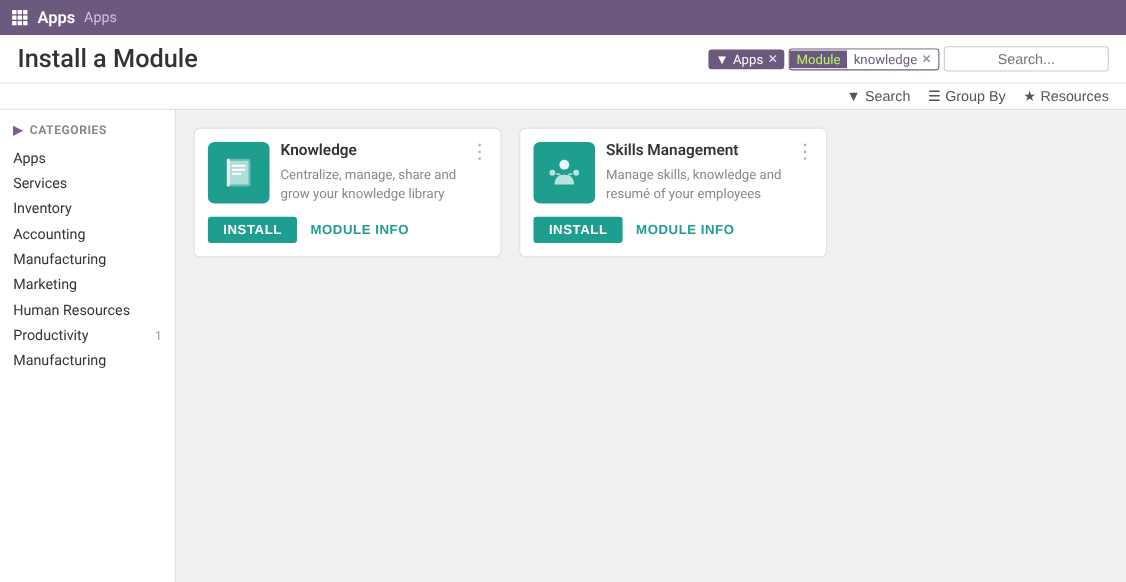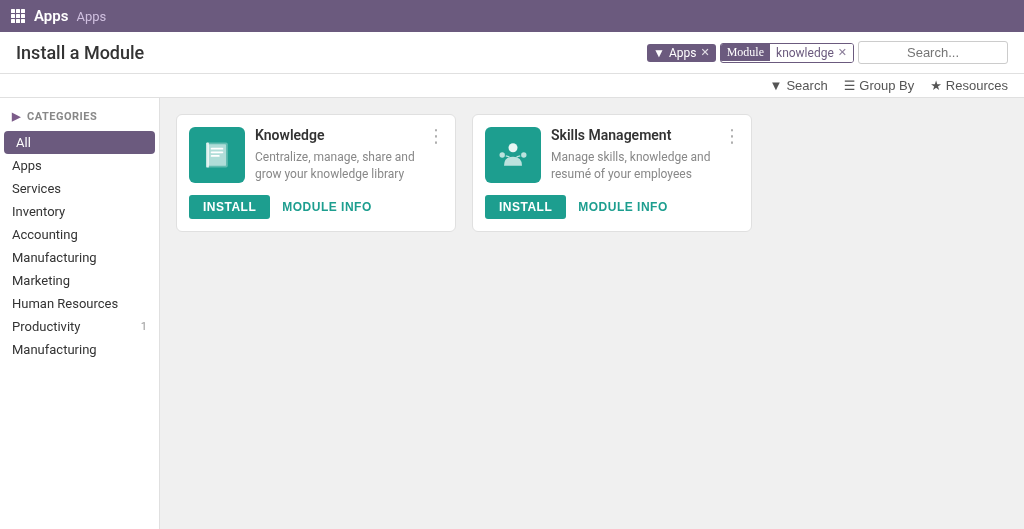--- a/index.html
+++ b/index.html
@@ -21,21 +21,21 @@
     
     .page-header {
       background: #fff;
       padding: 8px 16px;
       display: flex;
       align-items: center;
       justify-content: space-between;
       border-bottom: 1px solid #e0e0e0;
       min-height: 42px;
     }
-    .page-title { font-size: 18px; font-weight: 500; color: #333; }
+    .page-title { font-size: 23px; font-weight: 500; color: #333; }
 
     
     .filter-bar {
       display: flex;
       align-items: center;
       gap: 4px;
       flex: 1;
       justify-content: flex-end;
     }
     .filter-tag {
@@ -51,23 +51,22 @@
     .filter-tag-module {
       display: inline-flex;
       align-items: center;
       border: 1px solid #6b5a7e;
       border-radius: 3px;
       overflow: hidden;
       font-size: 12px;
     }
     .filter-tag-module-label {
       background: #6b5a7e;
-      color: #ffffff;
+      color: #bef264;
       padding: 1px 6px;
-      font-family: Liberation Serif, serif;
     }
     .filter-tag-module-value {
       color: #6b5a7e;
       padding: 2px 6px;
       background: #fff;
       display: flex;
       align-items: center;
       gap: 4px;
     }
     .tag-close { cursor: pointer; font-size: 11px; opacity: 0.8; }
@@ -280,23 +279,20 @@
 
 <div class="main-layout">
 
   <div class="sidebar">
     <div class="sidebar-categories-header">
       <span class="folder-icon">▶</span>
       <span>CATEGORIES</span>
     </div>
 
     <div id="sidebar-items">
-        <div class="sidebar-item active">
-          <span>All</span>
-        </div>
         <div class="sidebar-item">
           <span>Apps</span>
         </div>
         <div class="sidebar-item">
           <span>Services</span>
         </div>
         <div class="sidebar-item">
           <span>Inventory</span>
         </div>
         <div class="sidebar-item">

